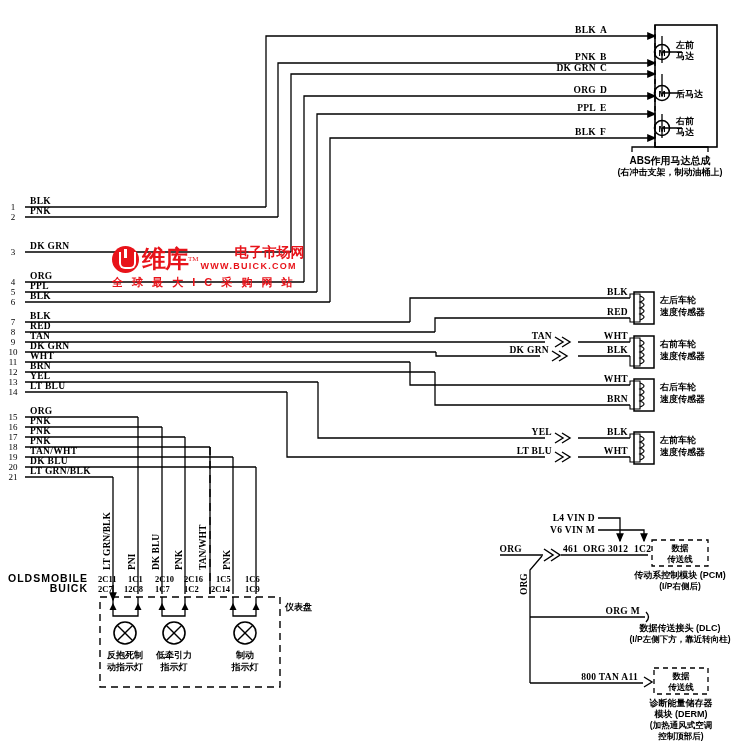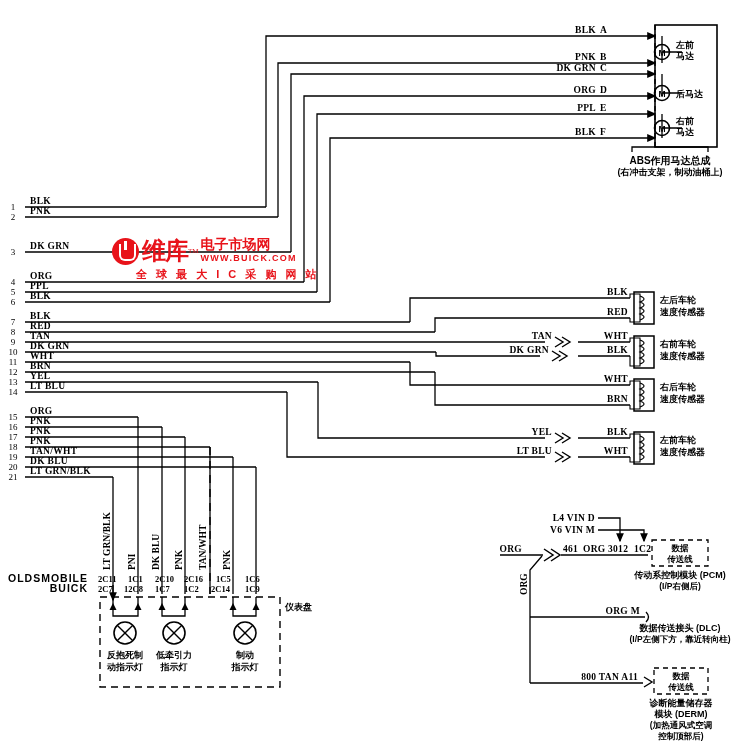--- a/index.html
+++ b/index.html
@@ -32,21 +32,21 @@
   .brandname{
     font-family:"Liberation Sans", sans-serif;
     font-size:10.5px;fill:#000;font-weight:bold;letter-spacing:1px;
   }
   .vlabel{
     font-family:"Liberation Serif", serif;
     font-size:9.5px;font-weight:bold;fill:#000;
   }
   
   #wm{
-    position:absolute;left:112px;top:236px;width:238px;height:48px;
+    position:absolute;left:112px;top:244px;width:238px;height:48px;
     pointer-events:none;
   }
   #wm .row1{display:flex;align-items:center;height:30px;}
   #wm .circ{
     width:27px;height:27px;border-radius:50%;background:#e8131a;
     position:relative;flex:none;margin-right:3px;
   }
   #wm .circ::before{
     content:"";position:absolute;left:7px;top:6px;width:13px;height:15px;
     border-left:2px solid #fff;border-right:2px solid #fff;
@@ -57,31 +57,30 @@
   }
   #wm .wk{
     font-family:"Liberation Sans", sans-serif;
     font-size:24px;font-weight:bold;color:#e8131a;line-height:26px;
     letter-spacing:-1px;
   }
   #wm .tm{font-size:7px;vertical-align:super;color:#e8131a;font-weight:normal;}
   #wm .dzb{margin-left:2px;line-height:11px;}
   #wm .dz1{
     font-family:"Liberation Sans", sans-serif;
-    font-size:14px;font-weight:bold;color:#e8131a;letter-spacing:0px;
+    font-size:14px;font-weight:bold;color:#e8131a;letter-spacing:0px;margin-left:34px;
   }
   #wm .dz2{
     font-family:"Liberation Sans", sans-serif;
     font-size:9px;font-weight:bold;color:#e8131a;letter-spacing:1.3px;
   }
   #wm .row2{
     font-family:"Liberation Sans", sans-serif;
     font-size:11px;font-weight:bold;color:#e8131a;letter-spacing:3px;
     margin-top:1px;
-    margin-left:24px;
   }
 </style>
 </head>
 <body>
 
 <div id="sheet">
 
   <svg id="diagram" viewBox="0 0 750 746">
     <defs>
       <marker id="arrh" markerWidth="7" markerHeight="7" refX="6" refY="3" orient="auto">

